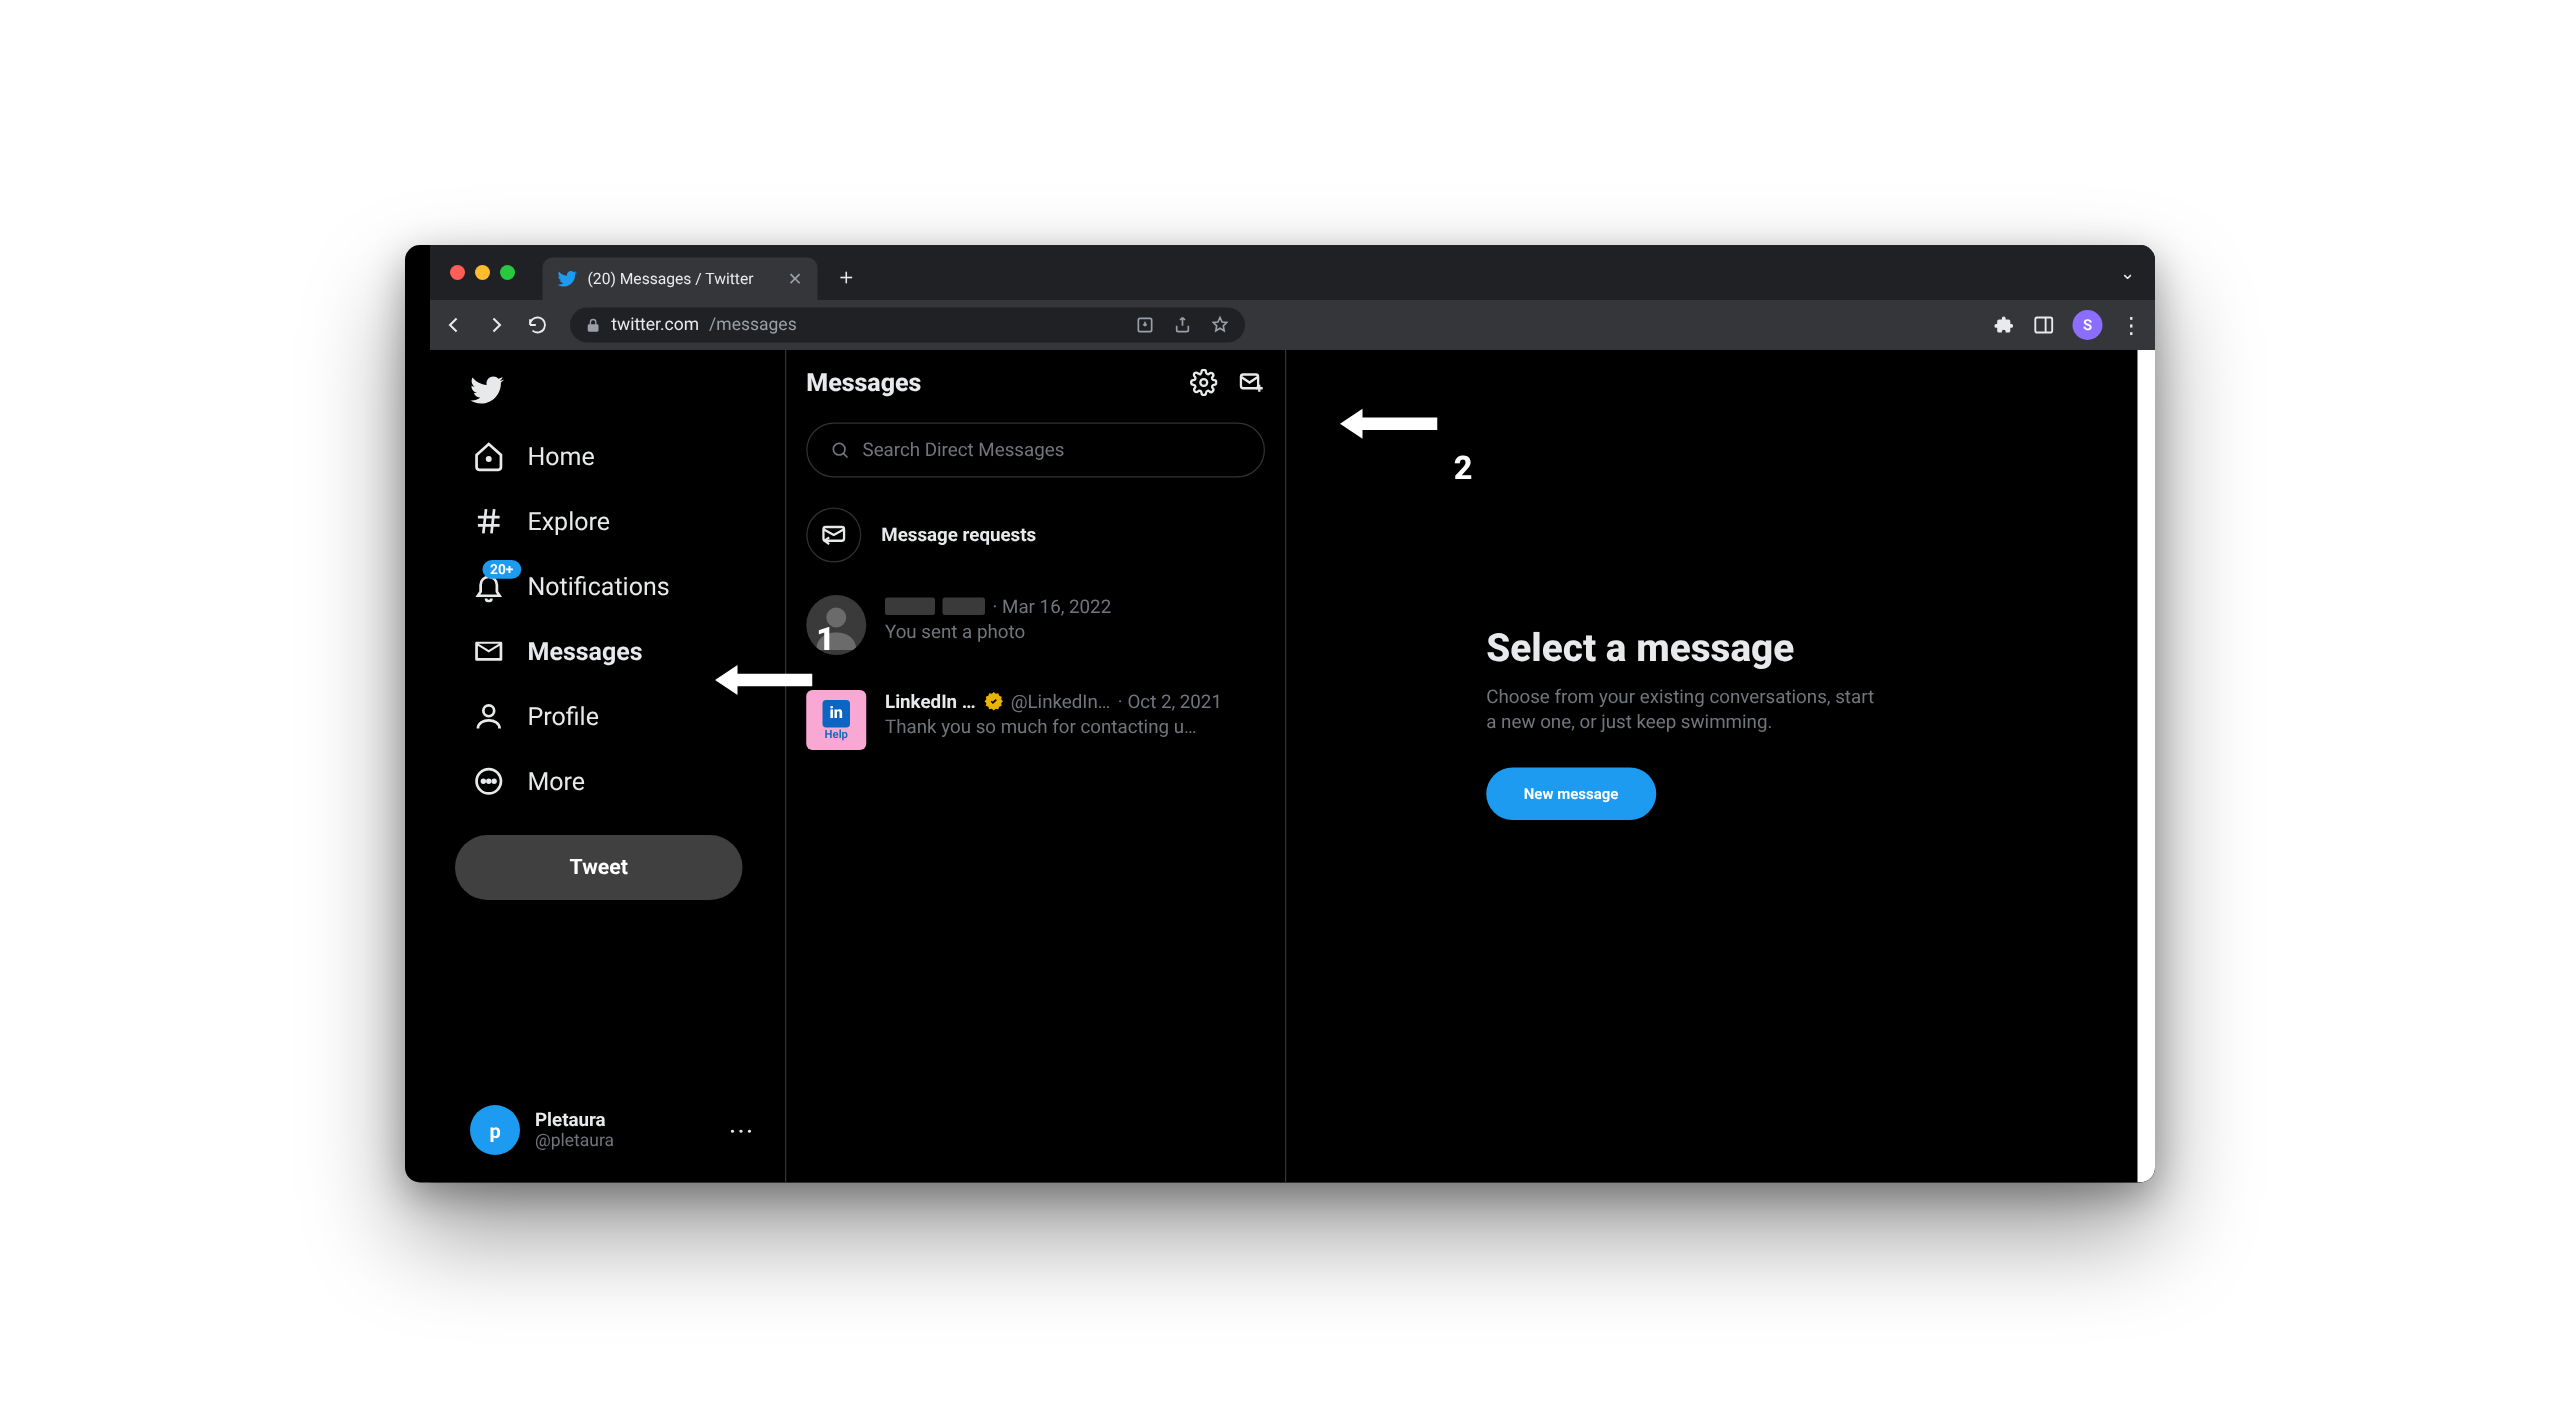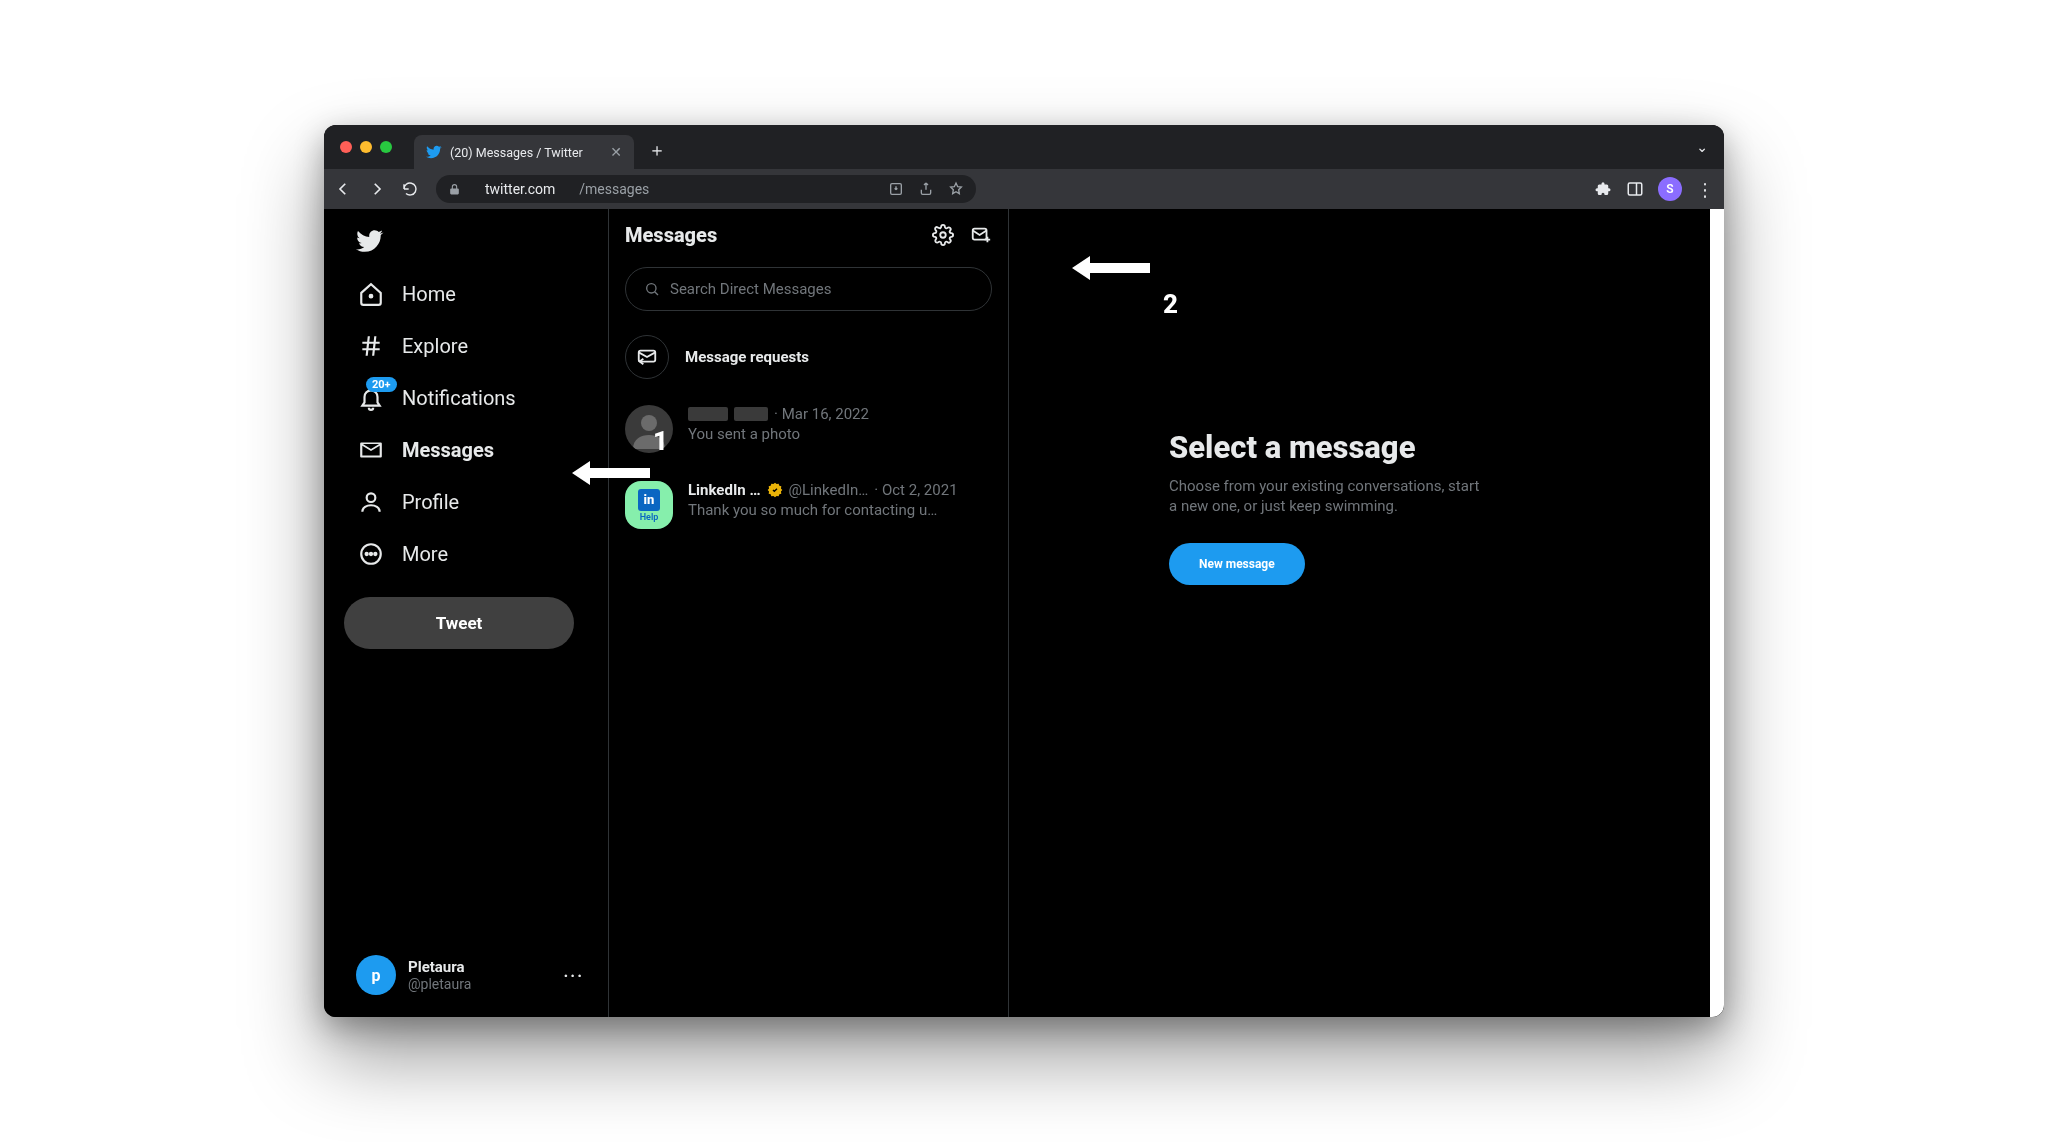--- a/index.html
+++ b/index.html
@@ -1,27 +1,28 @@
 <!DOCTYPE html>
 <html><head>
 <meta charset="utf-8">
 <style>
   * { box-sizing: border-box; margin: 0; padding: 0; font-family: -apple-system, BlinkMacSystemFont, "Segoe UI", Roboto, Helvetica, Arial, sans-serif; }
   body { background: #fff; display: flex; align-items: center; justify-content: center; min-height: 100vh; }
 
   .window {
     width: 1400px;
-    height: 892px;
+    height: 750px;
     background: #000;
     border-radius: 12px;
     overflow: hidden;
     box-shadow: 0 40px 80px rgba(0,0,0,.4), 0 10px 30px rgba(0,0,0,.3);
     display: flex;
     flex-direction: column;
     position: relative;
+    padding-left: 20px;
   }
 
   
   .tabbar {
     height: 44px;
     background: #202124;
     display: flex;
     align-items: center;
     padding: 0 10px;
     gap: 8px;
@@ -47,21 +48,21 @@
   .addrbar {
     height: 40px; background:#35363a; display:flex; align-items:center;
     padding: 0 10px; gap: 14px;
   }
   .navbtn { color:#9aa0a6; width:20px; text-align:center; cursor:pointer; }
   .navbtn.enabled{ color:#e8eaed;}
   .urlbox {
     flex: 0 0 540px;
     height: 28px; background:#202124; border-radius: 20px;
     display:flex; align-items:center; padding:0 12px; color:#9aa0a6; font-size:14px;
-    gap:24px;
+    gap:8px;
   }
   .urlbox .lock{ color:#9aa0a6; }
   .urlbox .domain{ color:#e8eaed; }
   .urlactions{ margin-left:auto; display:flex; gap:14px; color:#9aa0a6; }
   .right-icons{ margin-left:auto; display:flex; align-items:center; gap:14px; color:#e8eaed; }
   .avatar-chip{ width:24px;height:24px;border-radius:50%;background:#8b6dff;color:#fff;display:flex;align-items:center;justify-content:center;font-size:12px;font-weight:600;}
 
   
   .app { flex:1; display:flex; background:#000; color:#e7e9ea; min-height:0; }
 
@@ -126,21 +127,21 @@
     display:flex; gap:15px; padding:14px 16px; cursor:pointer;
   }
   .conv .av{ width:48px;height:48px;border-radius:50%;background:#3a3a3a; overflow:hidden; display:flex;align-items:center;justify-content:center;}
   .conv .av.blank svg{ width:100%; height:100%; }
   .conv .line1{ display:flex; gap:6px; align-items:center; font-size:15px; color:#71767b; }
   .conv .line1 .nm{ color:#e7e9ea; font-weight:700; }
   .conv .line1 .redact{ background:#3a3a3a; height:14px; display:inline-block; border-radius:2px;}
   .conv .line2{ color:#71767b; font-size:15px; margin-top:2px; white-space:nowrap; overflow:hidden; text-overflow:ellipsis; max-width:280px;}
   .verified{ color:#eab308; }
   .li-avatar{
-    width:48px;height:48px;border-radius:16px;background:#86efac;display:flex;flex-direction:column;align-items:center;justify-content:center;
+    width:48px;height:48px;border-radius:5px;background:#f9a8d4;display:flex;flex-direction:column;align-items:center;justify-content:center;
   }
   .li-avatar .in{ width:22px;height:22px;background:#0a66c2;color:#fff;font-weight:800;font-size:13px;display:flex;align-items:center;justify-content:center;border-radius:3px;}
   .li-avatar .hlp{ color:#0a66c2; font-size:9px; font-weight:600; margin-top:1px;}
 
   
   .main{ flex:1; display:flex; align-items:center; justify-content:center; position:relative; }
   .main .inner{ max-width:360px; padding:0 20px; position:absolute; top:220px; left:140px;}
   .main h1{ font-size:31px; font-weight:800; margin-bottom:10px;}
   .main p{ color:#71767b; font-size:15px; line-height:1.35; margin-bottom:26px;}
   .main .newmsg{

